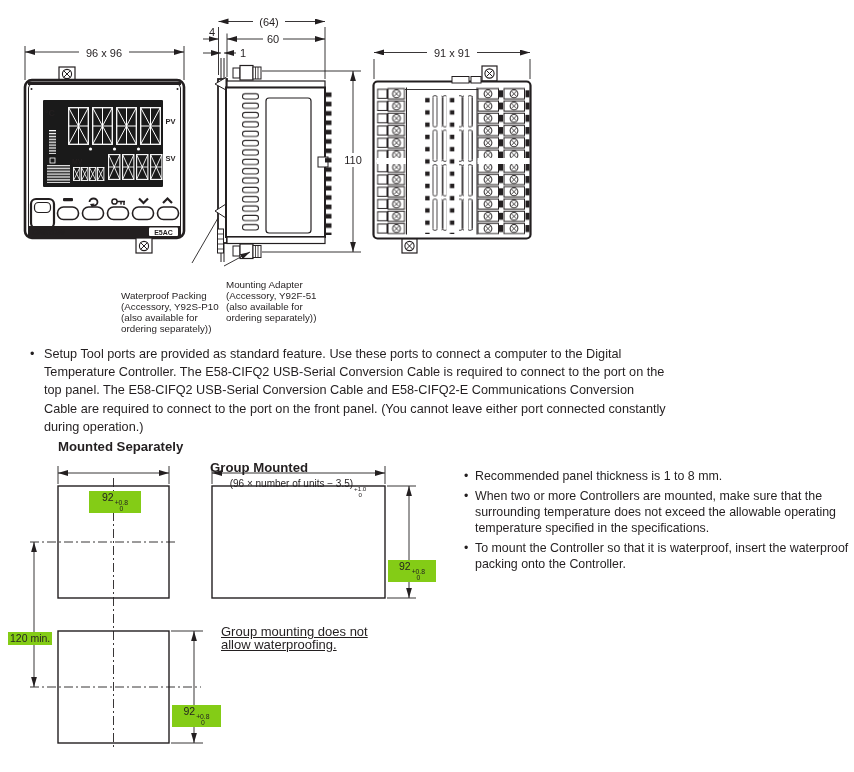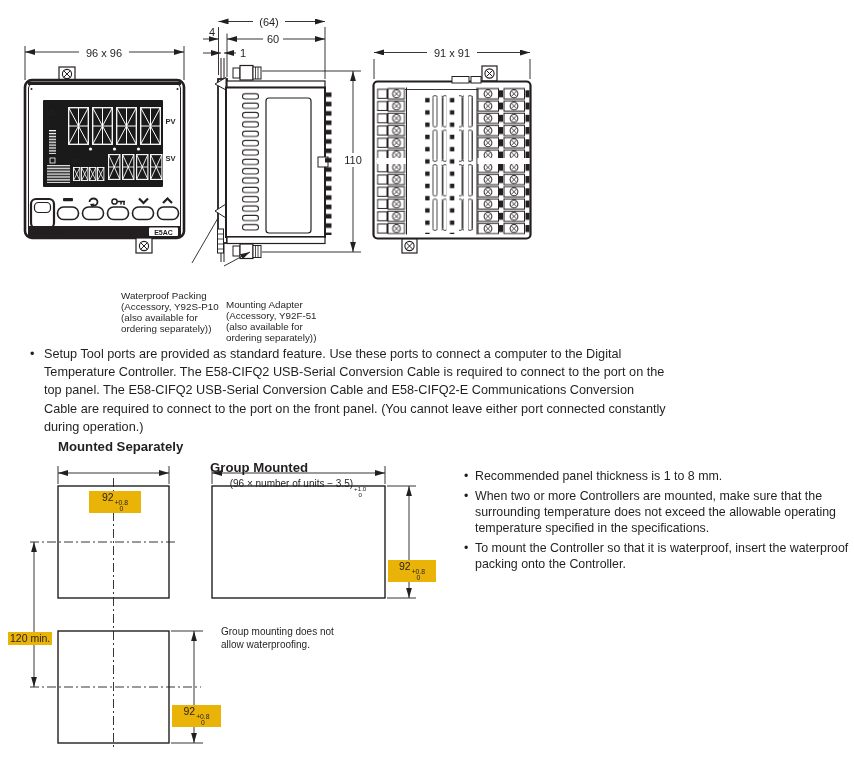--- a/index.html
+++ b/index.html
@@ -6,25 +6,25 @@
   html,body{margin:0;padding:0;background:#fff;}
   #page{position:relative;width:854px;height:772px;background:var(--paper);
         font-family:"Liberation Sans",sans-serif;color:var(--ink);overflow:hidden;}
   #art{position:absolute;left:0;top:0;}
   #art text{font-family:"Liberation Sans",sans-serif;fill:var(--ink);}
   .dimtxt{font-size:11px;}
   .ol{position:absolute;color:var(--ink);margin-top:25px;}
   .callout{font-size:9.8px;line-height:11px;white-space:pre-line;}
   .sec-title{font-size:13.2px;font-weight:bold;}
   .formula{font-size:10px;text-align:center;white-space:nowrap;}
-  .dim-label{background:#eab308;font-size:10.5px;line-height:13px;text-align:center;
+  .dim-label{background:#84cc16;font-size:10.5px;line-height:13px;text-align:center;
              white-space:nowrap;padding:0 2px;}
   .tol{display:inline-flex;flex-direction:column;align-items:center;
        font-size:6.8px;line-height:6.9px;vertical-align:-3.5px;margin-left:1px;font-weight:normal;}
-  .note-sm{font-size:10px;line-height:12.5px;white-space:pre-line;}
+  .note-sm{font-size:13px;line-height:12.5px;white-space:pre-line;text-decoration:underline;}
   .setup-note{font-size:12.7px;line-height:18.2px;padding-left:15px;position:relative;}
   .setup-note::before{content:"\2022";position:absolute;left:1px;top:0;}
   .notes-col{font-size:12.4px;line-height:16.3px;}
   .note-item{position:relative;padding-left:13px;margin-bottom:3.5px;}
   .note-item::before{content:"\2022";position:absolute;left:2px;top:0;}
 </style>
 </head>
 <body>
 
 <div id="page">
@@ -292,21 +292,21 @@
     <line x1="387" y1="486" x2="416" y2="486" stroke="#231f20" stroke-width="0.9"></line>
     <line x1="387" y1="598" x2="416" y2="598" stroke="#231f20" stroke-width="0.9"></line>
     <line x1="409" y1="486" x2="409" y2="598" stroke="#231f20" stroke-width="0.9" marker-start="url(#arr)" marker-end="url(#arr)"></line>
   </g>
 </svg>
 
 <div class="ol callout" style="left:121px;top:265px;">Waterproof Packing
 (Accessory, Y92S-P10
 (also available for
  ordering separately))</div>
-<div class="ol callout" style="left:226px;top:274px;">Mounting Adapter
+<div class="ol callout" style="left:226px;top:254px;">Mounting Adapter
 (Accessory, Y92F-51
 (also available for
  ordering separately))</div>
 
 <div class="ol setup-note" style="left:29px;top:320px;width:622px;">Setup Tool ports are provided as standard feature. Use these ports to connect a computer to the Digital Temperature Controller. The E58-CIFQ2 USB-Serial Conversion Cable is required to connect to the port on the top panel. The E58-CIFQ2 USB-Serial Conversion Cable and E58-CIFQ2-E Communications Conversion Cable are required to connect to the port on the front panel. (You cannot leave either port connected constantly during operation.)</div>
 
 <div class="ol sec-title" style="left:58px;top:414px;">Mounted Separately</div>
 <div class="ol sec-title" style="left:210px;top:435px;width:178px;">Group Mounted</div>
 <div class="ol formula" style="left:198px;top:453px;width:200px;"><span>(96 × number of units − 3.5)</span><span class="tol" style="font-size:6.2px;line-height:6.3px;">
         <span>+1.0</span>

